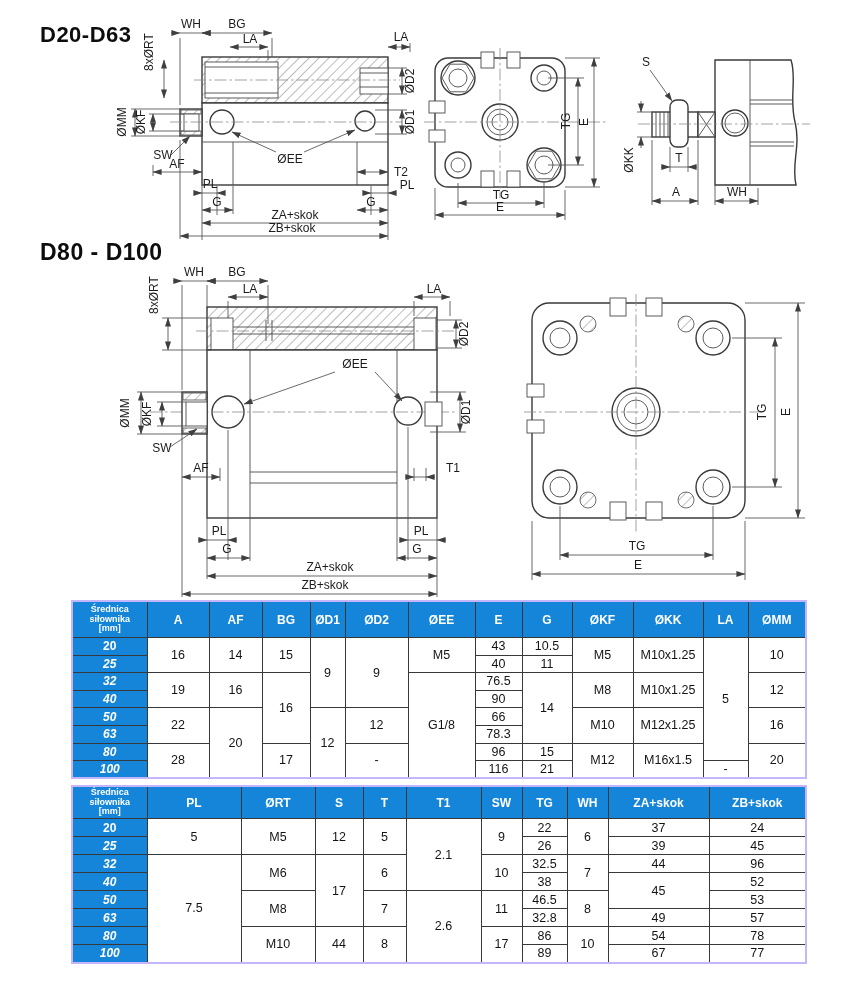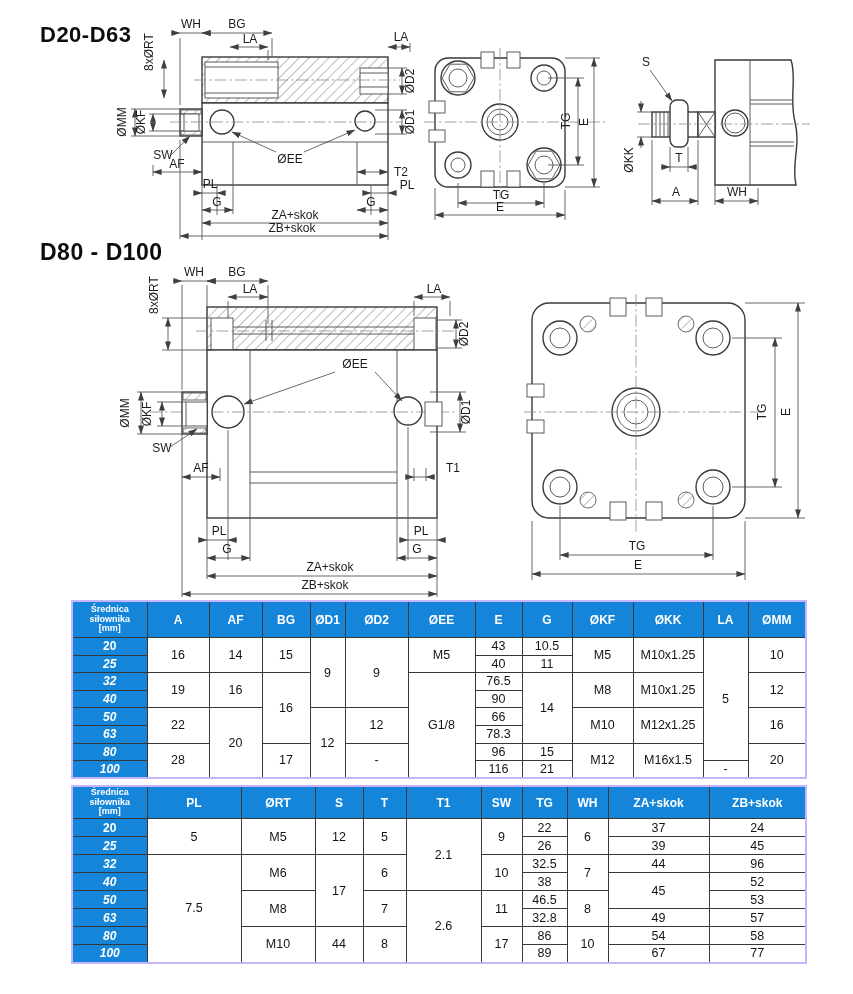--- a/index.html
+++ b/index.html
@@ -592,21 +592,21 @@
       </tr>
       <tr>
         <th class="rh">80</th>
         <td rowspan="2">M10</td>
         <td rowspan="2">44</td>
         <td rowspan="2">8</td>
         <td rowspan="2">17</td>
         <td>86</td>
         <td rowspan="2">10</td>
         <td>54</td>
-        <td>58</td>
+        <td>78</td>
       </tr>
       <tr>
         <th class="rh">100</th>
         <td>89</td>
         <td>67</td>
         <td>77</td>
       </tr>
     </tbody>
   </table>
 

